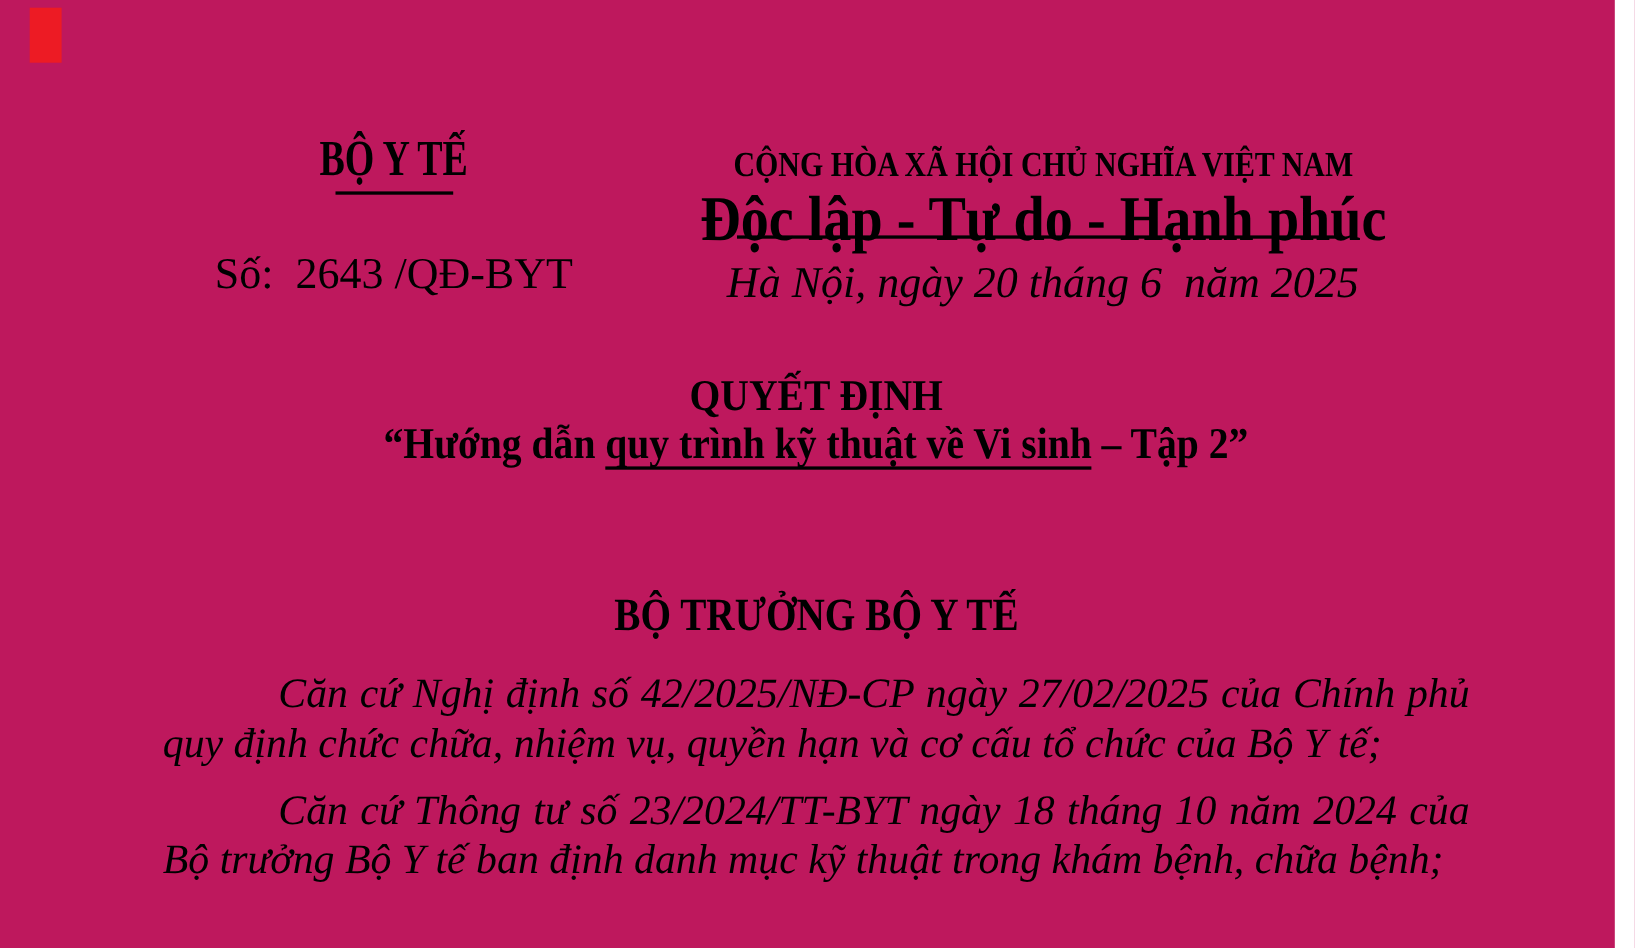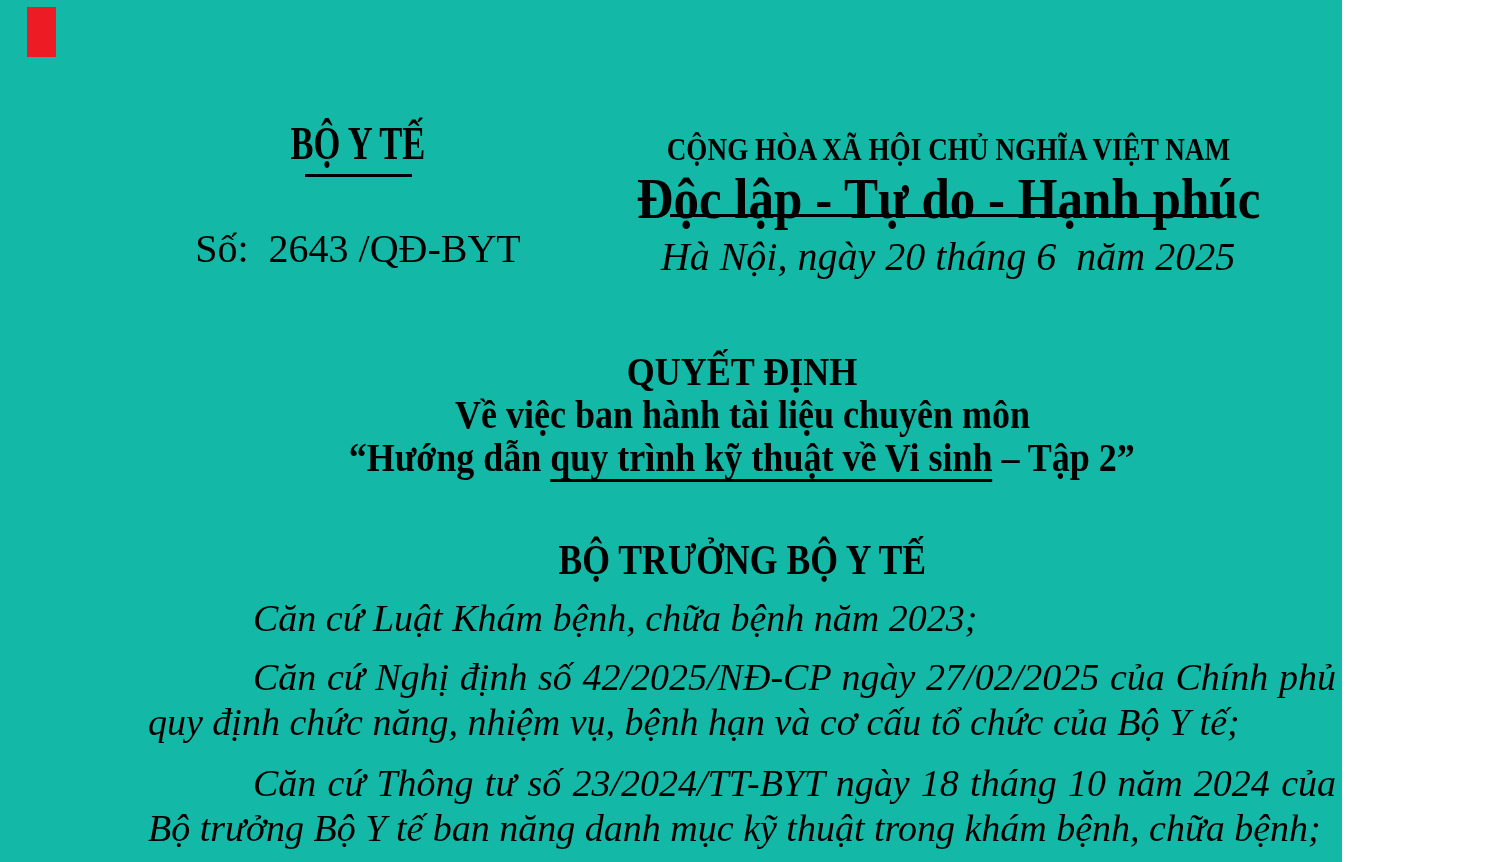--- a/index.html
+++ b/index.html
@@ -1,19 +1,19 @@
 <!DOCTYPE html>
 <html><head>
 <meta charset="utf-8">
 <style>
   html,body{margin:0;padding:0;background:#ffffff;}
   .page{
     position:relative;
-    width:1342px;height:862px;
-    background:#14b8a6;
+    width:1468px;height:862px;
+    background:#be185d;
     color:#000000;
     font-family:"Liberation Serif","DejaVu Serif",serif;
     overflow:hidden;
   }
   .abs{position:absolute;}
   .center{text-align:center;}
   .bold{font-weight:bold;}
   .italic{font-style:italic;}
   .nowrap{white-space:nowrap;}
   .pre{white-space:pre;}
@@ -29,21 +29,21 @@
 
   .issuer-org{left:98px;top:121px;width:520px;font-size:46px;line-height:1;}
   .issuer-rule{left:305px;top:174px;width:107px;height:3px;background:#000;}
   .doc-number{left:98px;top:229px;width:520px;font-size:40px;line-height:1;}
 
   .national{left:533px;top:121px;width:830px;font-size:32px;line-height:1;margin-top:12px;}
   .slogan{left:533px;top:170px;width:830px;font-size:58px;line-height:1;}
   .slogan-rule{left:670px;top:214px;width:548px;height:3px;background:#000;}
   .place-date{left:533px;top:237px;width:830px;font-size:40px;line-height:1;}
 
-  .title-block{left:148px;top:350px;width:1188px;font-size:40px;line-height:43px;}
+  .title-block{left:148px;top:338px;width:1188px;font-size:40px;line-height:43px;}
   .underlined-phrase{display:inline-block;border-bottom:3px solid #000;}
 
   .authority{left:148px;top:539px;width:1188px;font-size:42px;line-height:1;}
 
   .body-block{left:148px;top:596px;width:1188px;font-size:38px;line-height:45px;}
   .para{margin:0;}
   .para+.para{margin-top:14px;}
   .para.p3{margin-top:16px;}
   .bl{white-space:nowrap;}
   .bl.ind{text-indent:105px;}
@@ -66,35 +66,31 @@
     <span class="sx sx85">CỘNG HÒA XÃ HỘI CHỦ NGHĨA VIỆT NAM</span>
   </div>
   <div class="abs slogan center bold nowrap">
     <span class="sx sx88">Độc lập - Tự do - Hạnh phúc</span>
   </div>
   <div class="abs slogan-rule"></div>
   <div class="abs place-date center italic pre">Hà Nội, ngày 20 tháng 6  năm 2025</div>
 
   <div class="abs title-block center bold">
     <div><span class="sx sx90 nowrap">QUYẾT ĐỊNH</span></div>
-    <div><span class="sx sx90 nowrap">Về việc ban hành tài liệu chuyên môn</span></div>
     <div><span class="sx sx90 nowrap"><span>“Hướng dẫn </span><span class="underlined-phrase">quy trình kỹ thuật về Vi sinh</span><span> – Tập 2”</span></span></div>
   </div>
 
   <div class="abs authority center bold">
     <span class="sx sx85 nowrap">BỘ TRƯỞNG BỘ Y TẾ</span>
   </div>
 
   <div class="abs body-block italic">
-    <div class="para p1">
-      <div class="bl ind">Căn cứ Luật Khám bệnh, chữa bệnh năm 2023;</div>
-    </div>
     <div class="para p2">
       <div class="bl ind just">Căn cứ Nghị định số 42/2025/NĐ-CP ngày 27/02/2025 của Chính phủ</div>
-      <div class="bl">quy định chức năng, nhiệm vụ, bệnh hạn và cơ cấu tổ chức của Bộ Y tế;</div>
+      <div class="bl">quy định chức chữa, nhiệm vụ, quyền hạn và cơ cấu tổ chức của Bộ Y tế;</div>
     </div>
     <div class="para p3">
       <div class="bl ind just">Căn cứ Thông tư số 23/2024/TT-BYT ngày 18 tháng 10 năm 2024 của</div>
-      <div class="bl">Bộ trưởng Bộ Y tế ban năng danh mục kỹ thuật trong khám bệnh, chữa bệnh;</div>
+      <div class="bl">Bộ trưởng Bộ Y tế ban định danh mục kỹ thuật trong khám bệnh, chữa bệnh;</div>
     </div>
   </div>
 
 </div>
 
 </body></html>

